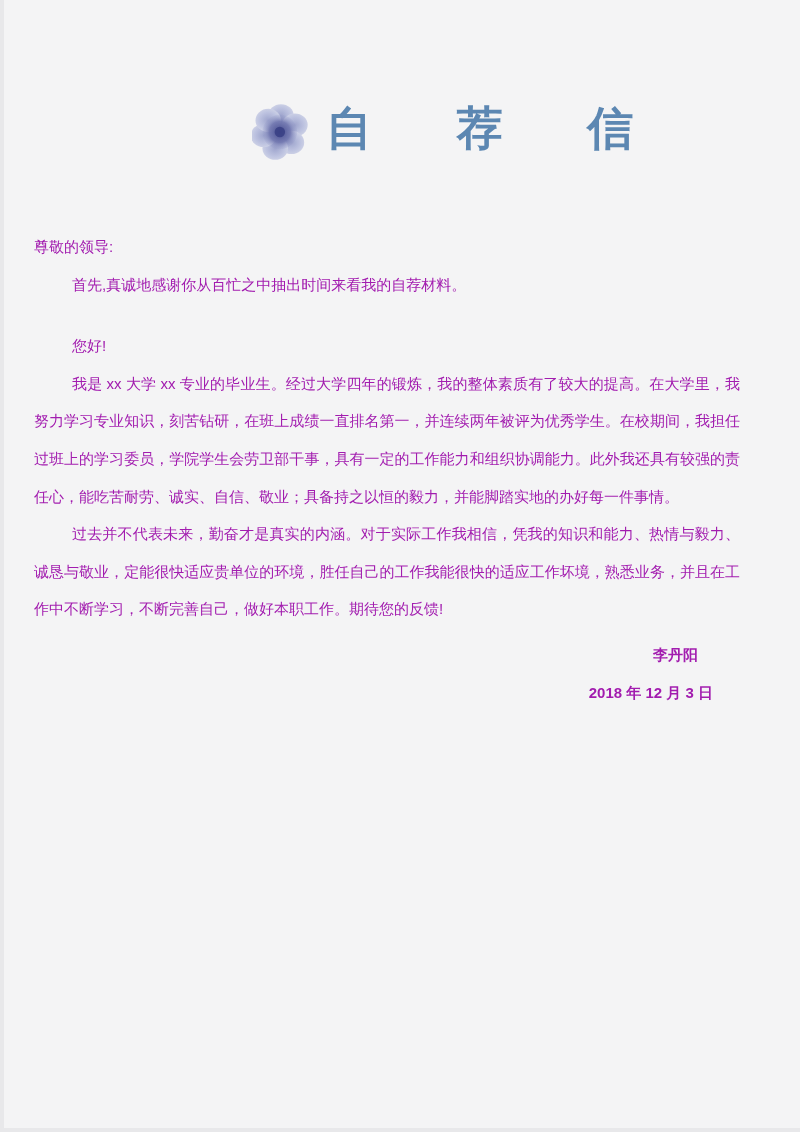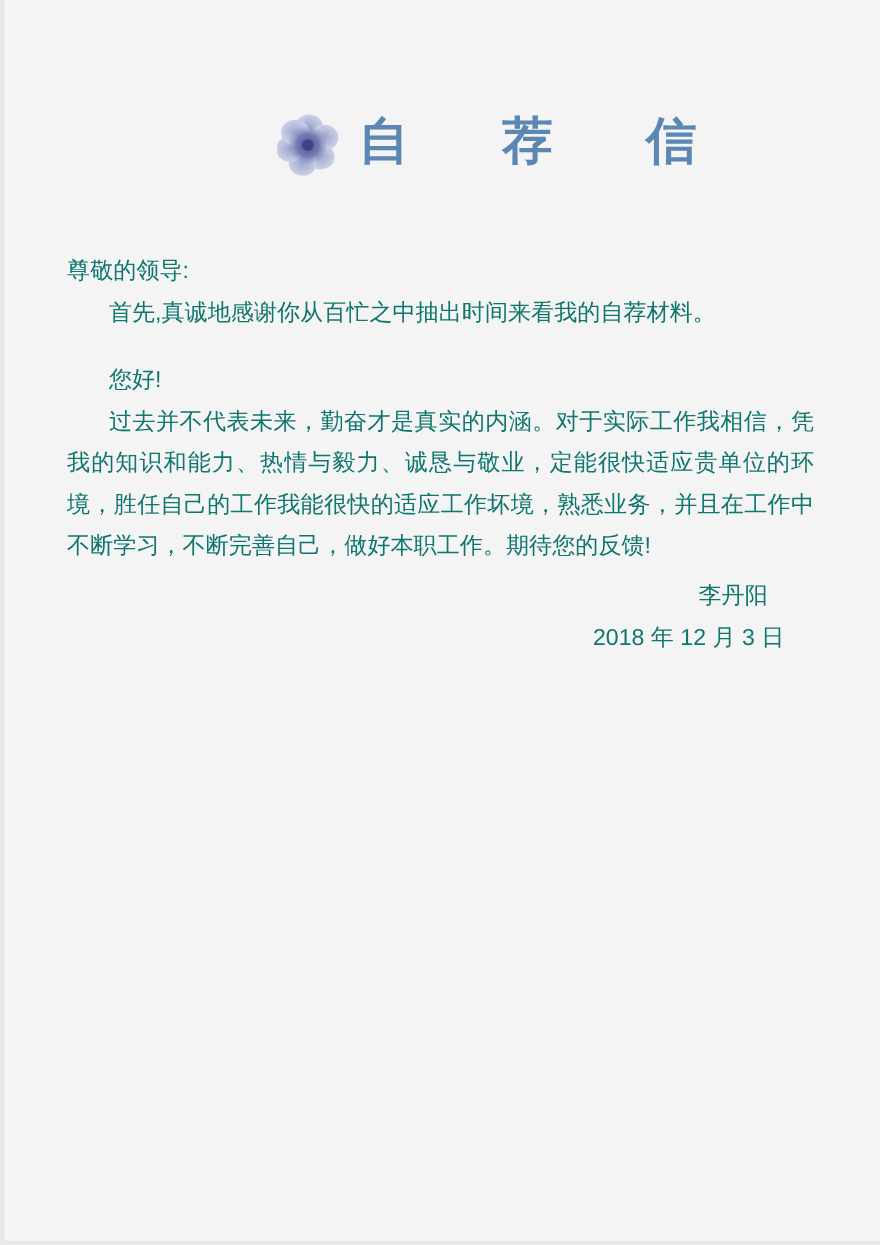--- a/index.html
+++ b/index.html
@@ -33,34 +33,35 @@
     margin: 0 0 0 16px;
     font-size: 46px;
     font-weight: 700;
     color: #5c87b2;
     letter-spacing: 0.62em;
     line-height: 1;
     font-family: Liberation Mono, monospace;
     white-space: nowrap;
   }
   .letter {
-    margin: 64px 60px 0 61px;
-    font-size: 21px;
-    color: #0f766e;
+    margin: 64px 60px 0 34px;
+    font-size: 15px;
+    color: #a21caf;
     line-height: 37.6px;
     text-align: justify;
   }
   .letter p { margin: 0; }
   .indent { text-indent: 38px; }
   .greeting { margin-top: 24px !important; }
   .cizhi { text-indent: 28px; }
   .signature {
     margin-top: 8px;
     margin-right: 27px;
     text-align: right;
+    font-weight: bold;
   }
   .sig-name { padding-right: 15px; }
 </style>
 </head>
 <body>
 
 <div class="page">
   <div class="edge-left"></div>
   <div class="edge-bottom"></div>
 
@@ -91,20 +92,21 @@
         <circle cx="48" cy="50" r="9" fill="#3a4085" opacity="0.9"></circle>
       </svg>
     </span>
     <h1 class="title">自 荐 信</h1>
   </header>
 
   <main class="letter">
     <p class="salutation">尊敬的领导:</p>
     <p class="indent">首先,真诚地感谢你从百忙之中抽出时间来看我的自荐材料。</p>
     <p class="indent greeting">您好!</p>
+    <p class="indent">我是 xx 大学 xx 专业的毕业生。经过大学四年的锻炼，我的整体素质有了较大的提高。在大学里，我努力学习专业知识，刻苦钻研，在班上成绩一直排名第一，并连续两年被评为优秀学生。在校期间，我担任过班上的学习委员，学院学生会劳卫部干事，具有一定的工作能力和组织协调能力。此外我还具有较强的责任心，能吃苦耐劳、诚实、自信、敬业；具备持之以恒的毅力，并能脚踏实地的办好每一件事情。</p>
     <p class="indent">过去并不代表未来，勤奋才是真实的内涵。对于实际工作我相信，凭我的知识和能力、热情与毅力、诚恳与敬业，定能很快适应贵单位的环境，胜任自己的工作我能很快的适应工作坏境，熟悉业务，并且在工作中不断学习，不断完善自己，做好本职工作。期待您的反馈!</p>
 
     <div class="signature">
       <div class="sig-name">李丹阳</div>
       <div class="sig-date">2018 年 12 月 3 日</div>
     </div>
   </main>
 </div>
 
 </body></html>

